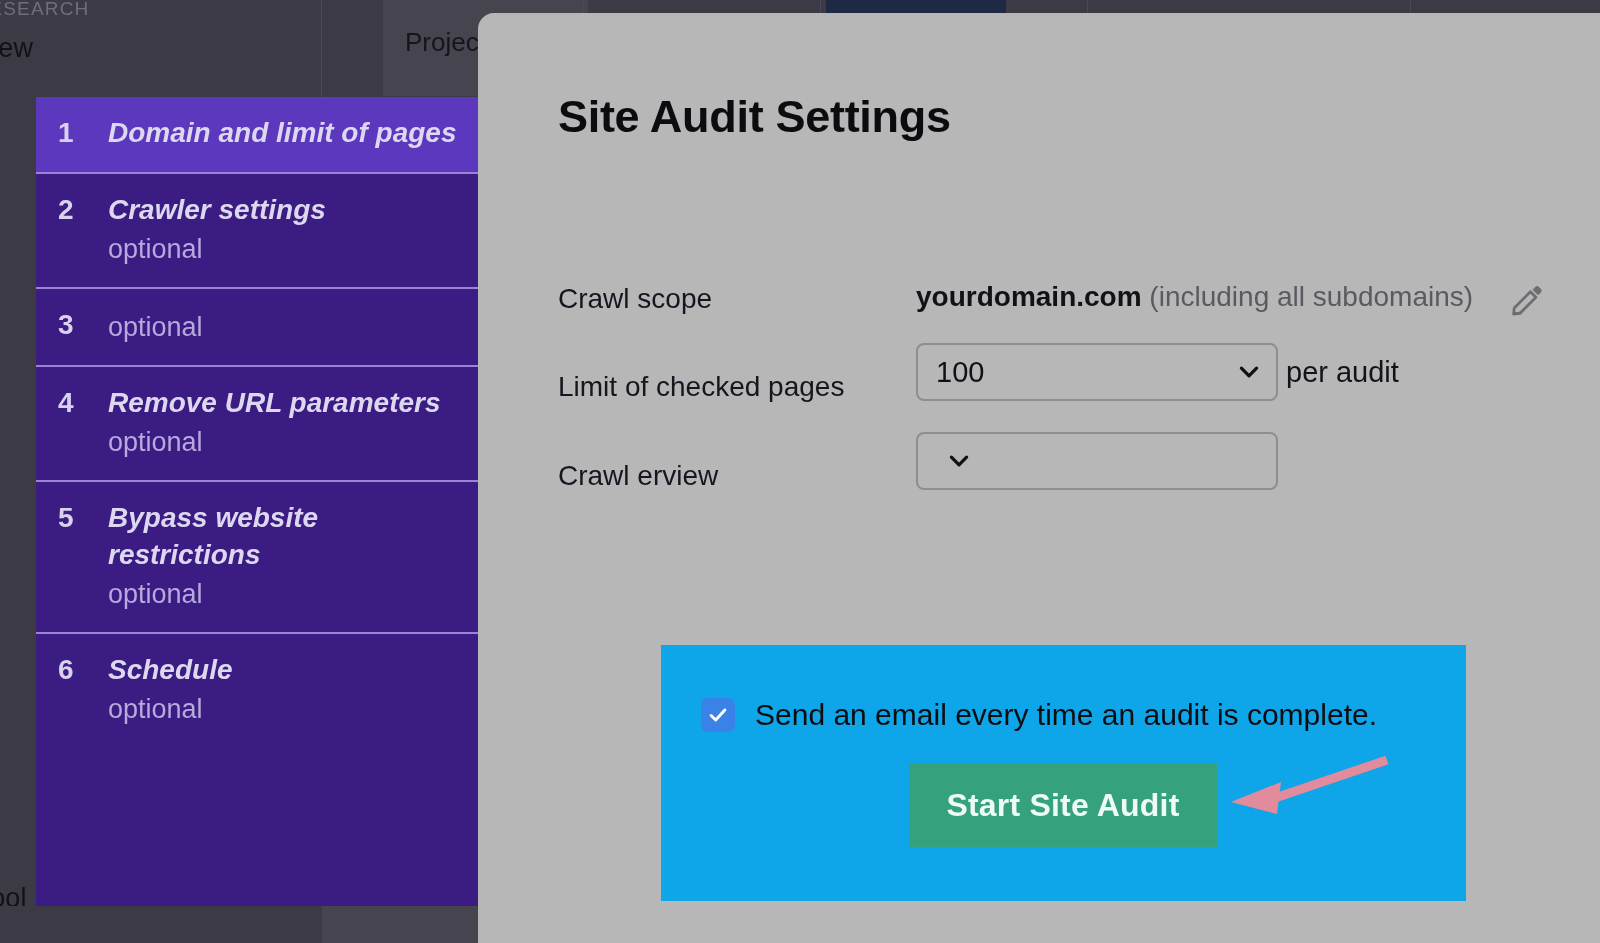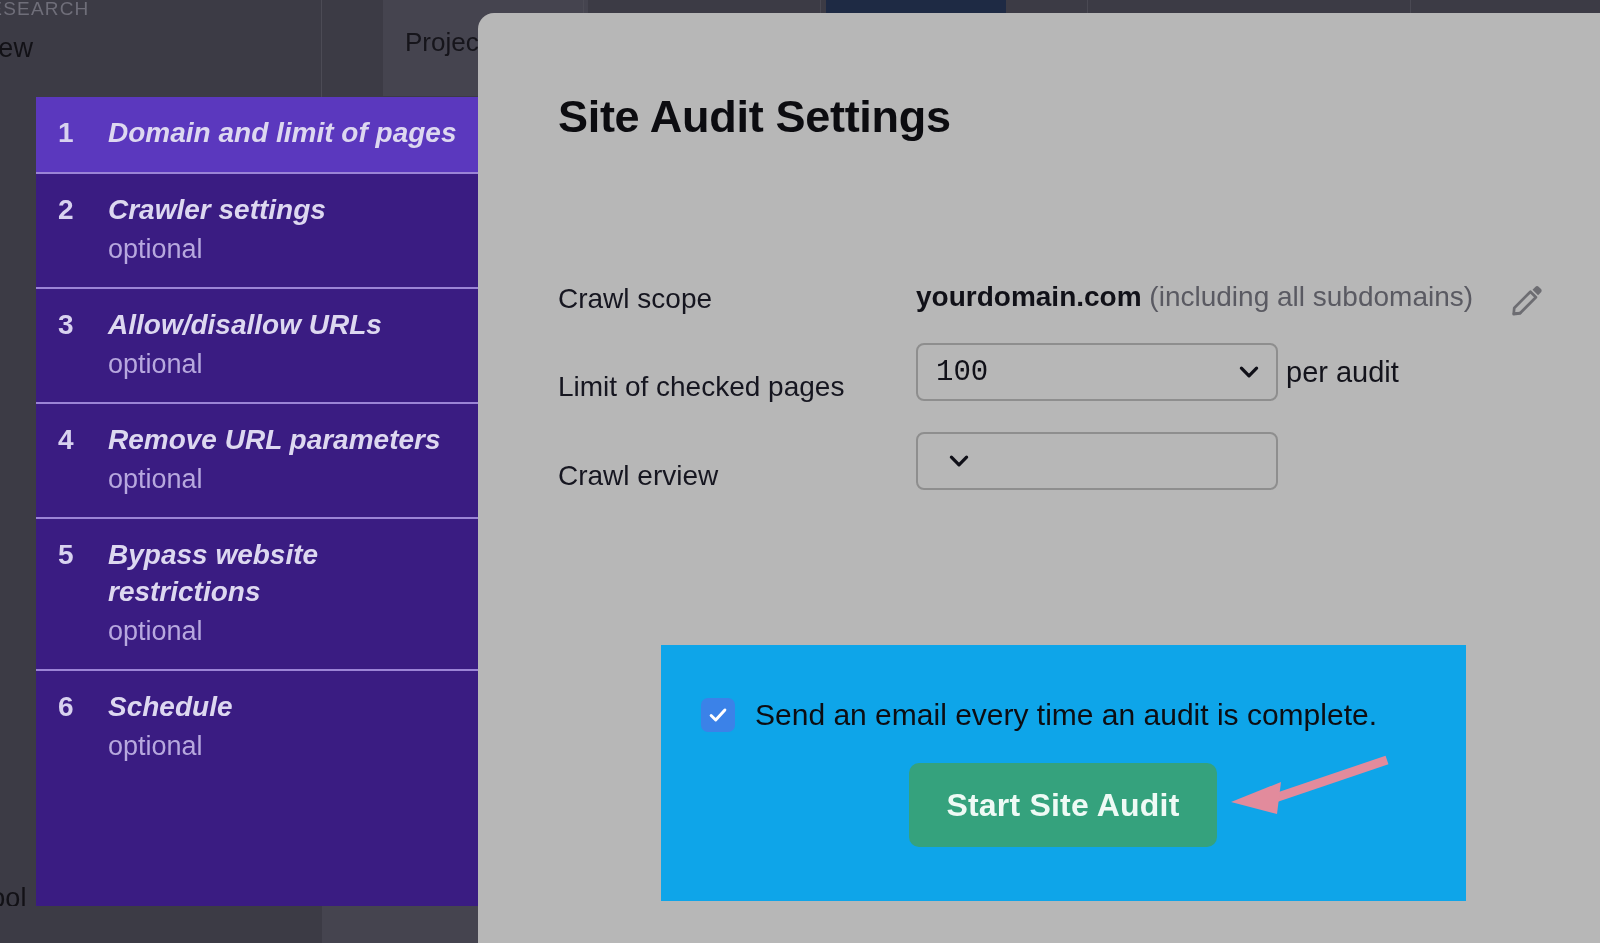--- a/index.html
+++ b/index.html
@@ -134,21 +134,21 @@
     position: relative;
     height: 58px;
     border: 2px solid #8e8e8e;
     border-radius: 8px;
     background: transparent;
     display: flex; align-items: center;
     padding: 0 14px 0 18px;
     min-width: 360px;
   }
   .select-value {
-    font-size: 29px; color: #101018; white-space: nowrap; flex: 1 1 auto; font-family: Liberation Mono, monospace;
+    font-size: 29px; color: #101018; white-space: nowrap; flex: 1 1 auto;
   }
   .chev { width: 26px; height: 26px; flex: 0 0 26px; margin-left: 10px; }
 
   .suffix {
     font-size: 29px; color: #13131b; margin-left: 8px; white-space: nowrap;
   }
 
   .checkbox-line { display: flex; align-items: center; }
   .cb-empty {
     width: 32px; height: 32px; border: 2px solid #8a8a8a; border-radius: 6px;
@@ -172,21 +172,21 @@
     width: 34px; height: 34px; border-radius: 7px; background: #3b82e8;
     flex: 0 0 34px; display: flex; align-items: center; justify-content: center;
   }
   .cta-check-label {
     font-size: 30px; color: #0d0d12; margin-left: 20px; white-space: nowrap;
   }
   .cta-button {
     position: absolute; left: 248px; top: 118px;
     width: 308px; height: 84px;
     background: #35a27d;
-    border: none; border-radius: 10px;
+    border: none; border-radius: 0;
     color: #eefaf5; font-size: 32px; font-weight: bold;
     font-family: "Liberation Sans", sans-serif;
     cursor: pointer;
     letter-spacing: .2px;
   }
 
   
   .arrow-anno {
     position: absolute; left: 1225px; top: 752px;
     width: 165px; height: 72px;
@@ -238,21 +238,20 @@
       <div class="step-num">2</div>
       <div class="step-body">
         <div class="step-title">Crawler settings</div>
         <div class="step-sub">optional</div>
       </div>
     </div>
 
     <div class="step">
       <div class="step-num">3</div>
       <div class="step-body">
-        <div class="step-title">Allow/disallow URLs</div>
         <div class="step-sub">optional</div>
       </div>
     </div>
 
     <div class="step">
       <div class="step-num">4</div>
       <div class="step-body">
         <div class="step-title">Remove URL parameters</div>
         <div class="step-sub">optional</div>
       </div>

